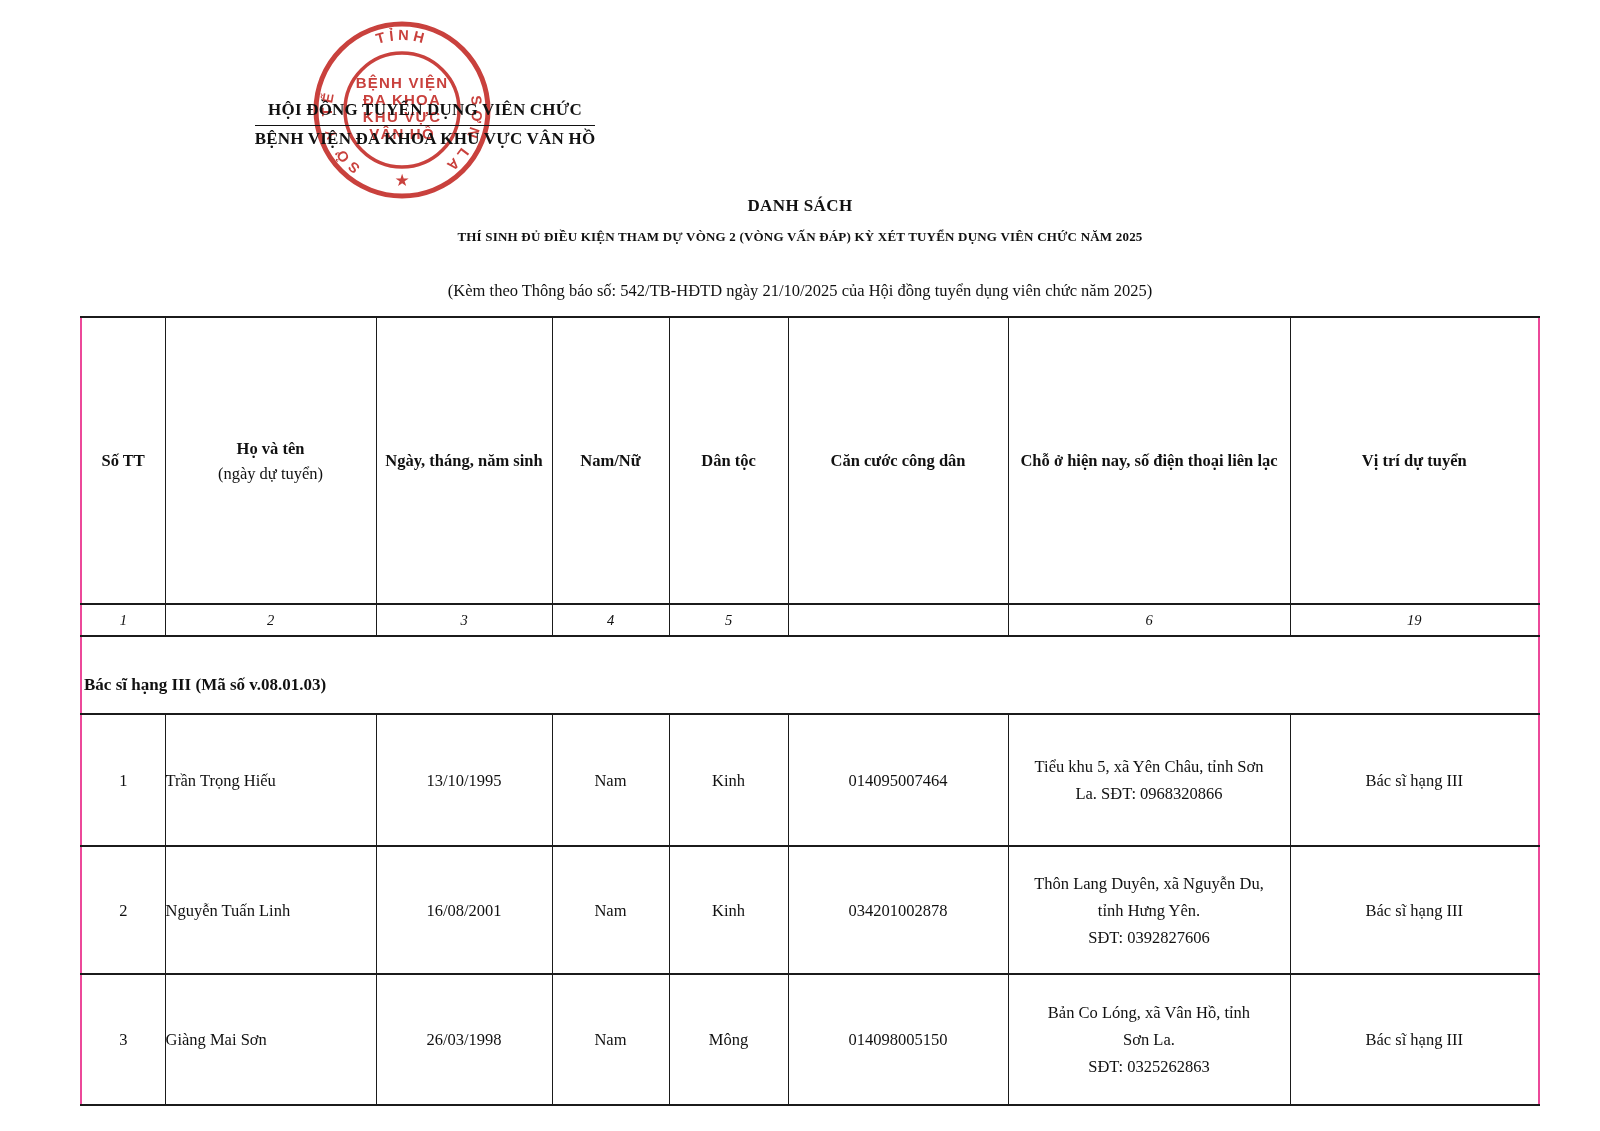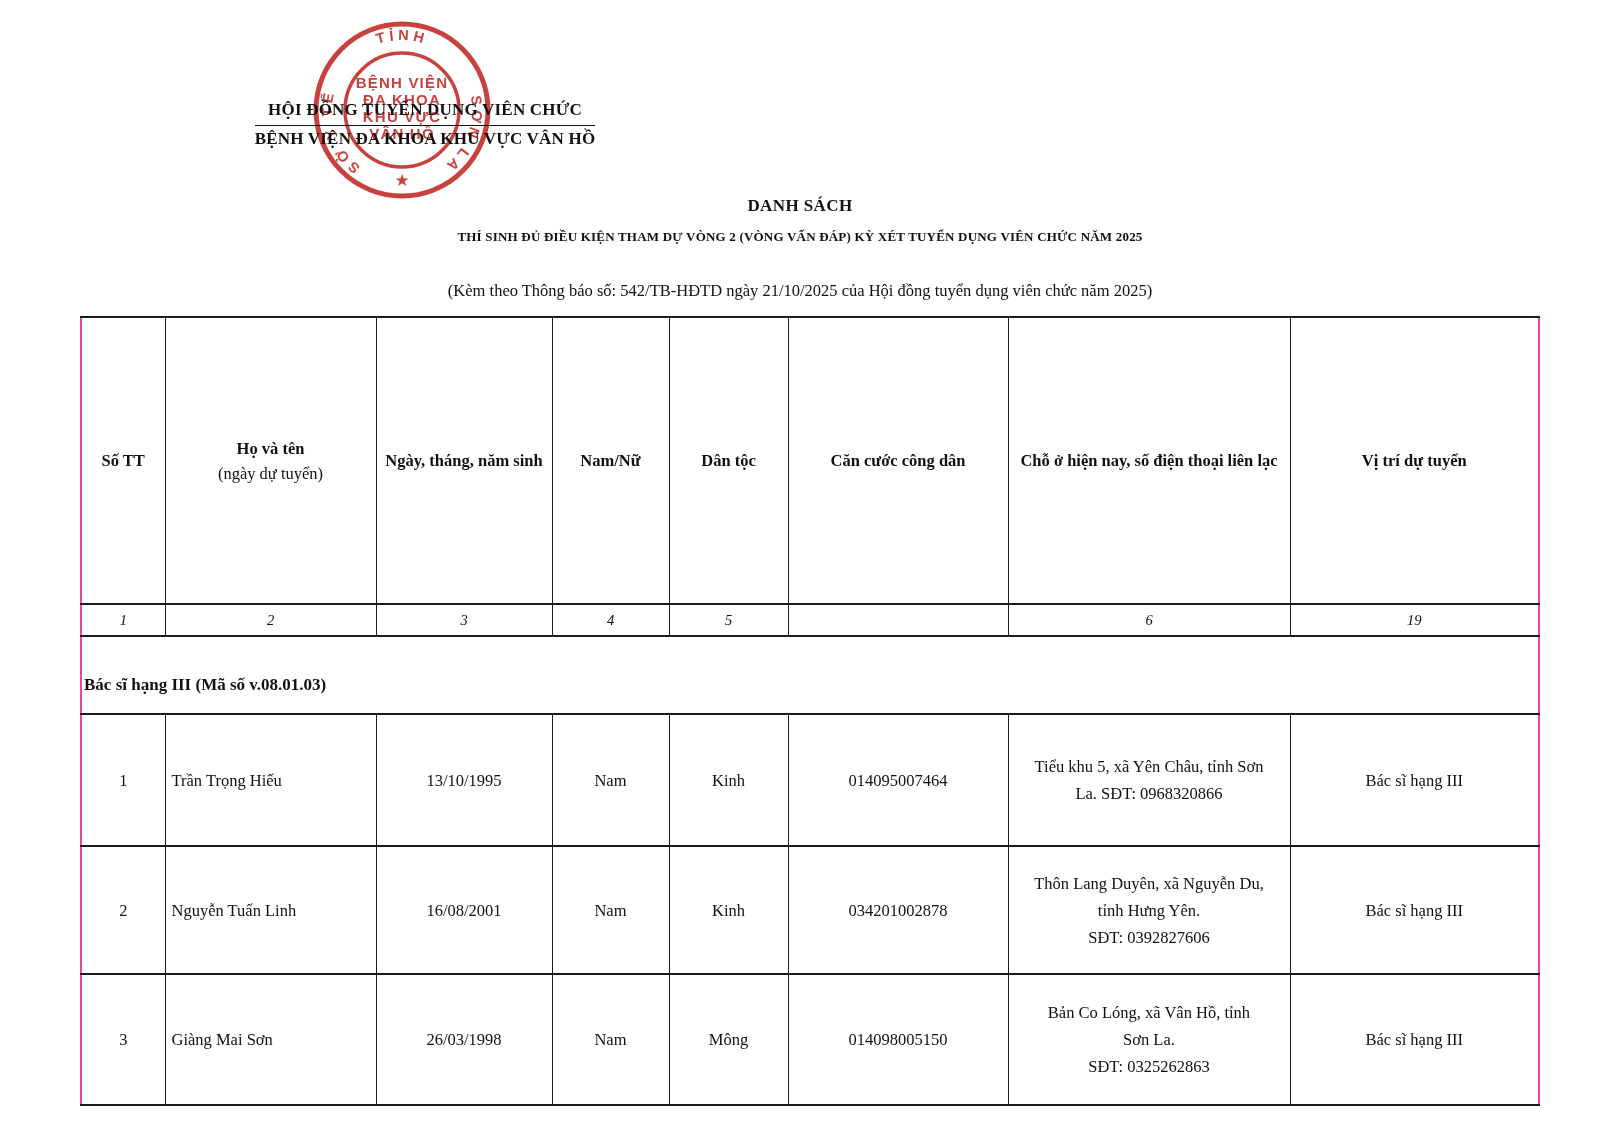--- a/index.html
+++ b/index.html
@@ -58,21 +58,21 @@
     text-align:center; vertical-align:middle; padding:0;
   }
   .section-row td {
     height:52px; font-size:17px; font-weight:bold;
     text-align:left; vertical-align:middle; padding:22px 2px 2px 2px;
   }
   .data-row td {
     font-size:16.5px; text-align:center; vertical-align:middle;
     padding:4px 3px; line-height:27px;
   }
-  .data-row .cell-name { text-align:left; padding-left:6px; }
+  .data-row .cell-name { text-align:left; padding-left:0; }
   .cell-address { white-space:pre-line; }
   .row-h1 td { height:122px; }
   .row-h2 td { height:118px; }
   .row-h3 td { height:121px;text-align:center; }
 </style>
 </head>
 <body>
 
 <div class="page">
 

